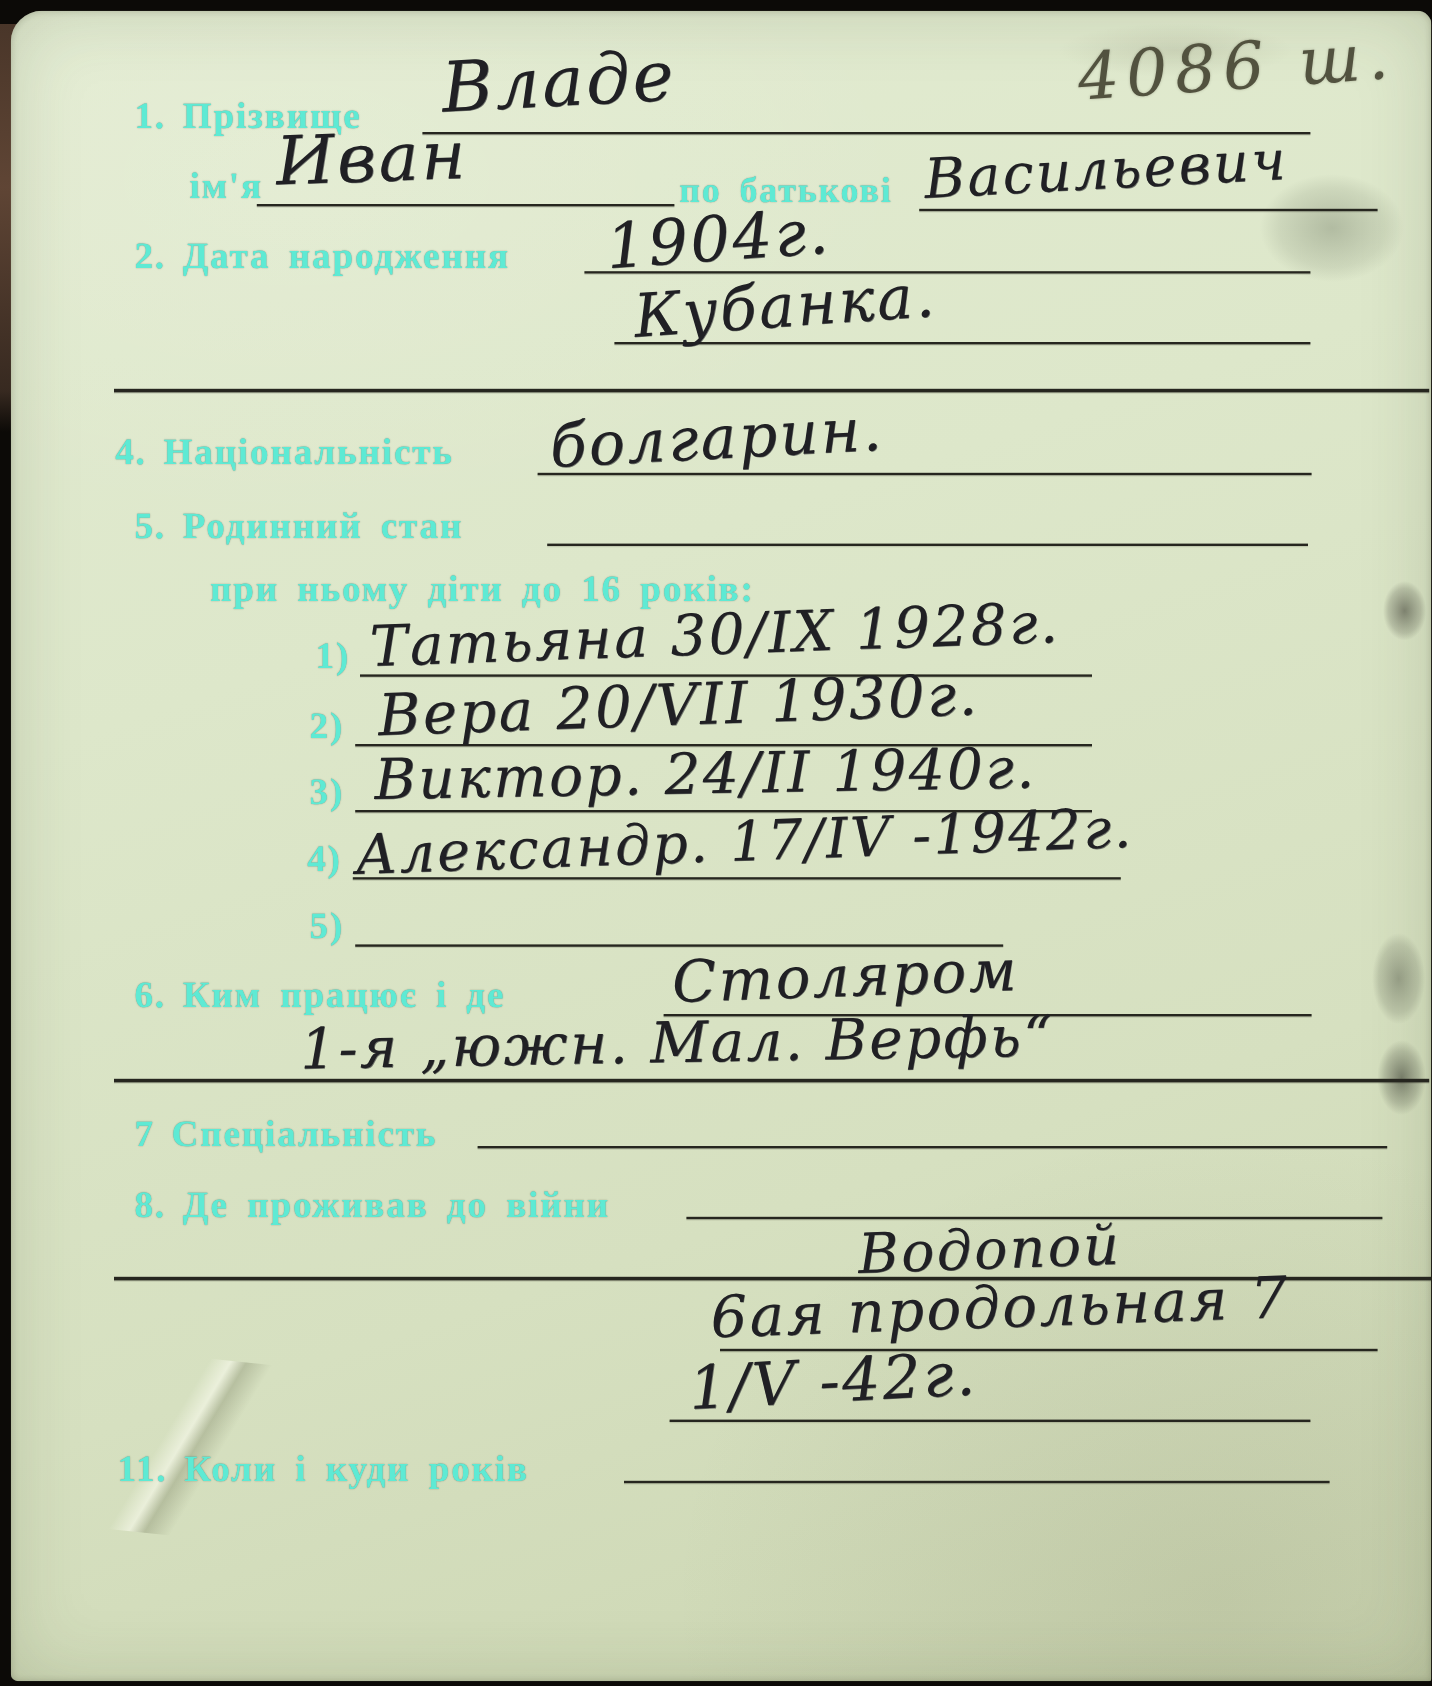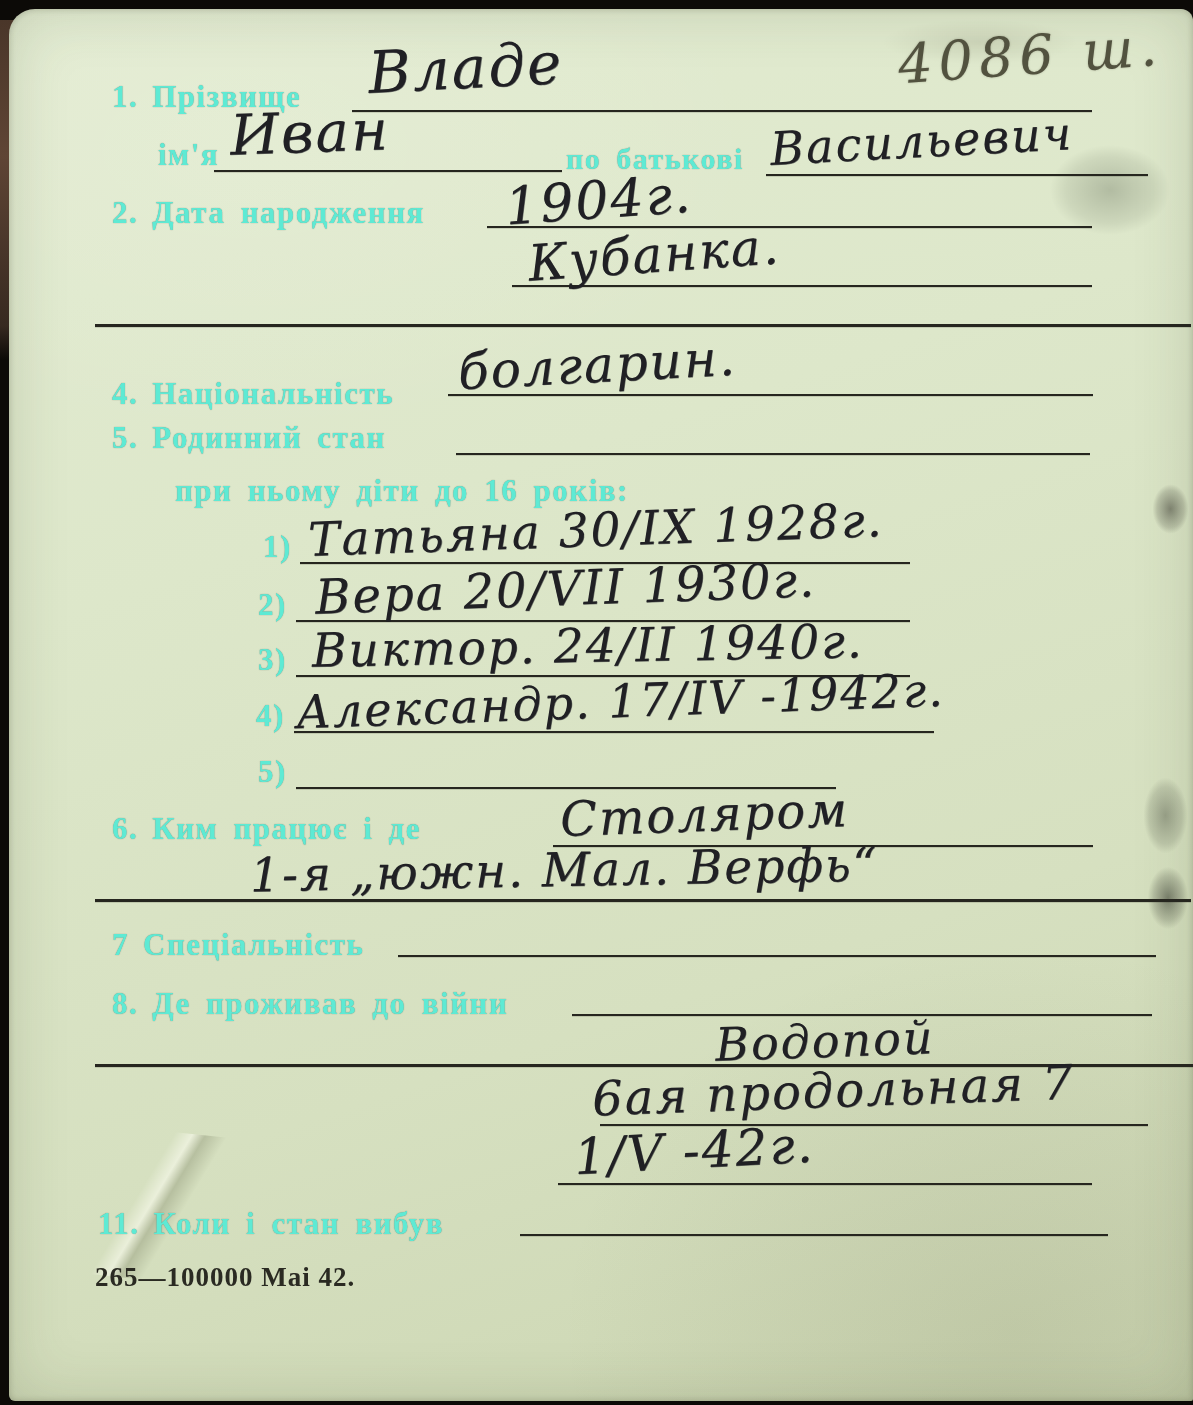--- a/index.html
+++ b/index.html
@@ -97,21 +97,21 @@
 
   <div class="pl" style="left:112px;top:196px;"><span class="num">2.</span><span>Дата народження</span></div>
   <div class="ln" style="left:487px;top:226px;width:605px;"></div>
   <div class="hw" style="left:505px;top:170px;font-size:52px;transform:rotate(-4deg);">1904г.</div>
 
   <div class="ln" style="left:512px;top:285px;width:580px;"></div>
   <div class="hw" style="left:528px;top:226px;font-size:50px;transform:rotate(-4deg);">Кубанка.</div>
 
   <div class="ln thick" style="left:95px;top:324px;width:1096px;"></div>
 
-  <div class="pl" style="left:112px;top:360px;margin-top:17px;"><span class="num">4.</span><span>Національність</span></div>
+  <div class="pl" style="left:96px;top:360px;"><span class="num">4.</span><span>Національність</span></div>
   <div class="ln" style="left:448px;top:394px;width:645px;"></div>
   <div class="hw" style="left:458px;top:336px;font-size:50px;transform:rotate(-3deg);">болгарин.</div>
 
   <div class="pl" style="left:112px;top:421px;"><span class="num">5.</span><span>Родинний стан</span></div>
   <div class="ln" style="left:456px;top:453px;width:634px;"></div>
 
   <div class="pl" style="left:175px;top:474px;">при ньому діти до 16 років:</div>
 
   <div class="pl" style="left:263px;top:530px;">1)</div>
   <div class="ln" style="left:300px;top:562px;width:610px;"></div>
@@ -146,17 +146,16 @@
 
   <div class="ln thick" style="left:95px;top:1064px;width:1098px;"></div>
   <div class="hw" style="left:715px;top:1014px;font-size:46px;transform:rotate(-2deg);">Водопой</div>
 
   <div class="ln" style="left:600px;top:1124px;width:548px;"></div>
   <div class="hw" style="left:592px;top:1062px;font-size:48px;transform:rotate(-2deg);">6ая продольная 7</div>
 
   <div class="ln" style="left:558px;top:1183px;width:534px;"></div>
   <div class="hw" style="left:574px;top:1122px;font-size:50px;transform:rotate(-3deg);">1/V -42г.</div>
 
-  <div class="pl" style="left:98px;top:1207px;"><span class="num">11.</span><span>Коли і стан вибув</span></div>
+  <div class="pl" style="left:98px;top:1207px;"><span class="num">11.</span><span>Коли і куди років</span></div>
   <div class="ln" style="left:520px;top:1234px;width:588px;"></div>
 
-  <div class="imprint">265—100000 Mai 42.</div>
 </div>
 
 </body></html>

